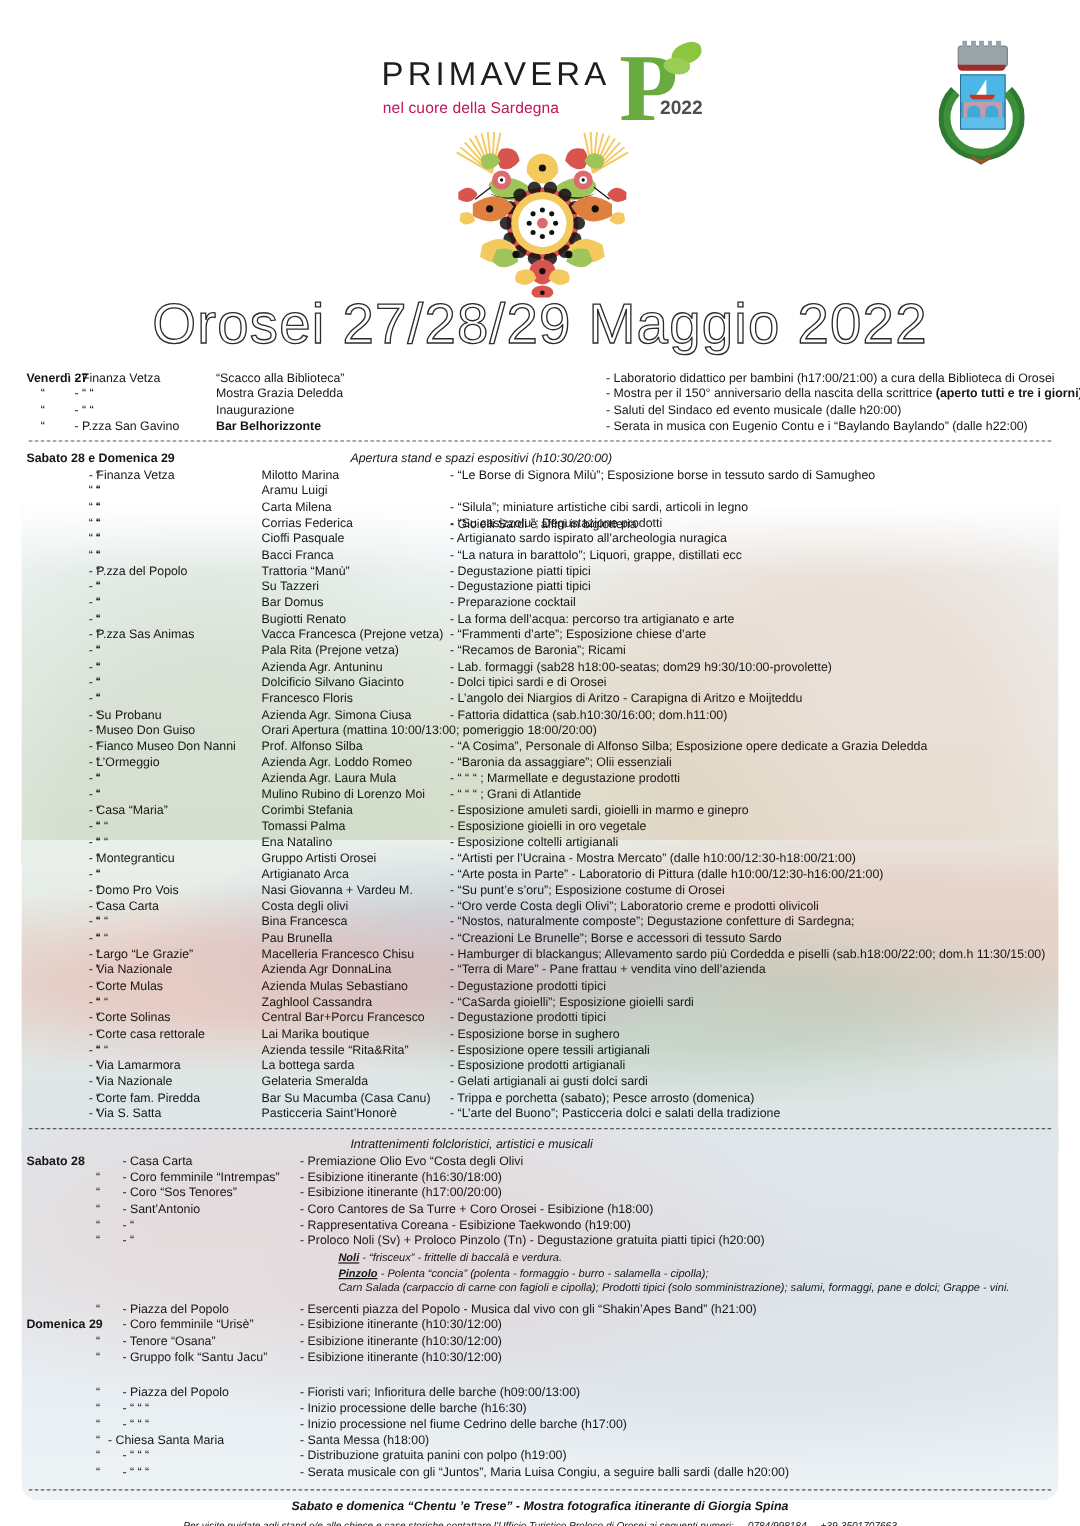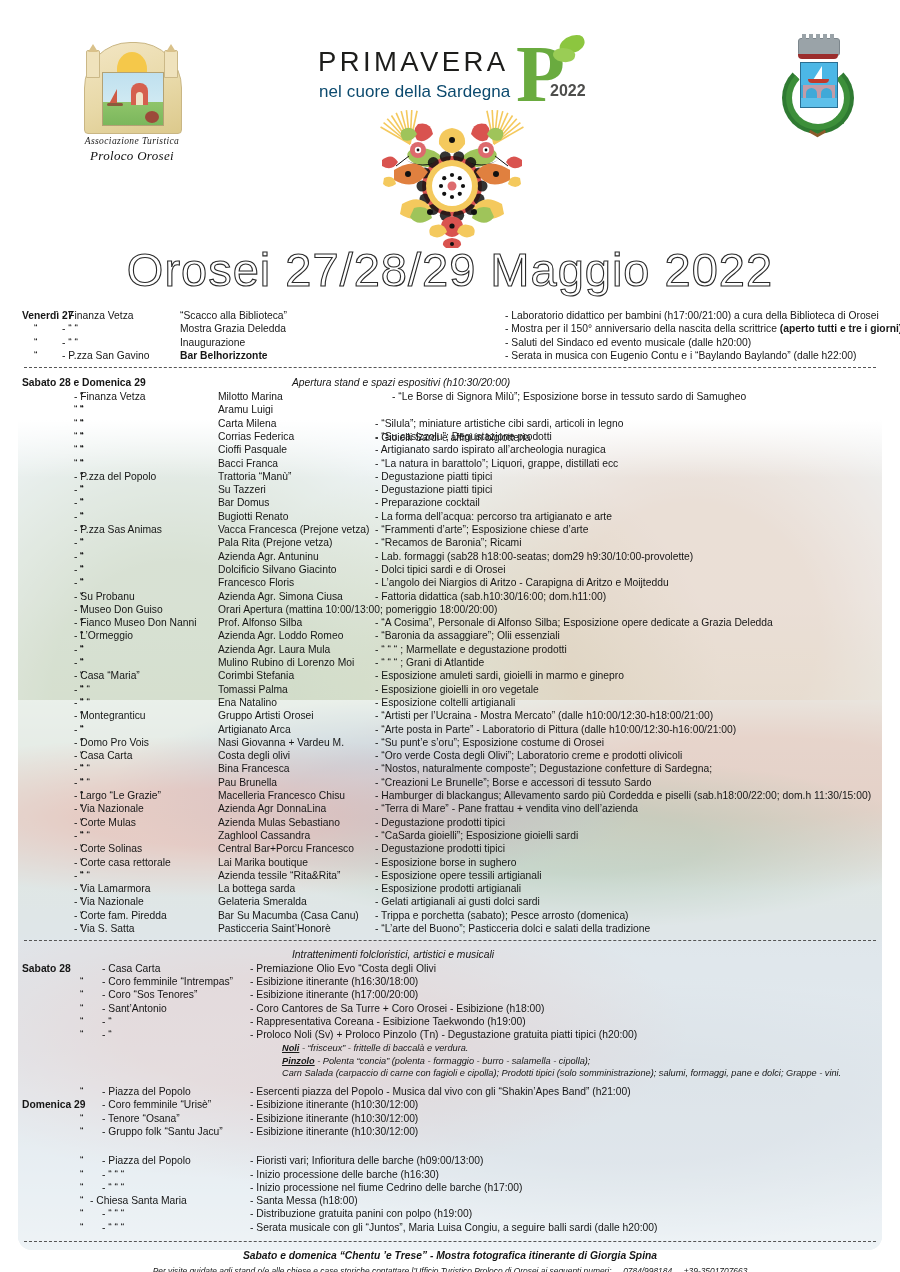--- a/index.html
+++ b/index.html
@@ -33,21 +33,21 @@
       border-left:8px solid transparent;border-bottom:15px solid #cf5b46;}
   .pl-boat2{position:absolute;left:4px;top:30px;width:16px;height:3px;background:#8b5a3c;border-radius:2px;}
   .pl-bush{position:absolute;right:4px;bottom:2px;width:14px;height:12px;background:#9c4a3a;border-radius:50%;}
   .pl-cap1{position:absolute;left:0;top:96px;width:120px;text-align:center;
       font-family:"Liberation Serif",serif;font-style:italic;font-size:9.5px;color:#222;letter-spacing:.4px;}
   .pl-cap2{position:absolute;left:0;top:108px;width:120px;text-align:center;
       font-family:"Liberation Serif",serif;font-style:italic;font-size:13px;color:#111;letter-spacing:.3px;}
 
   .logo-primavera{position:absolute;left:318px;top:38px;width:280px;height:66px;}
   .pv-word{position:absolute;left:0;top:8px;font-size:27.5px;letter-spacing:3.4px;color:#1d1d1b;font-weight:400;}
-  .pv-sub{position:absolute;left:1px;top:44px;font-size:17px;letter-spacing:.1px;color:#0c4a6e;}
+  .pv-sub{position:absolute;left:1px;top:44px;font-size:13px;letter-spacing:.1px;color:#be185d;}
   .pv-P{position:absolute;left:198px;top:-4px;font-size:80px;line-height:80px;color:#6aab3f;font-weight:700;
       font-family:"Liberation Serif",serif;}
   .pv-year{position:absolute;left:232px;top:44px;font-size:16px;font-weight:700;color:#4e4e4c;}
   .pv-fly{position:absolute;left:233px;top:-2px;width:42px;height:34px;}
   .pv-fly b{position:absolute;background:#8cc63f;border-radius:60% 40% 55% 45%;display:block;}
   .pv-fly b.w1{left:8px;top:0;width:26px;height:17px;transform:rotate(-16deg);background:#8cc63f;}
   .pv-fly b.w2{left:2px;top:12px;width:22px;height:14px;transform:rotate(12deg);background:#9acd55;}
 
   .logo-comune{position:absolute;left:776px;top:38px;width:84px;height:104px;}
   .cm-crown{position:absolute;left:22px;top:0;width:40px;height:16px;background:#9aa3a8;border-radius:3px;
@@ -125,36 +125,20 @@
 
   .ditto{letter-spacing:0;}
 </style>
 </head>
 <body>
 
 <div class="poster">
 
   <div class="header">
 
-    <div class="logo-proloco">
-      <div class="pl-frame">
-        <div class="pl-arch"></div>
-        <div class="pl-tower l"></div>
-        <div class="pl-tower r"></div>
-        <div class="pl-sun"></div>
-        <div class="pl-pic">
-          <div class="pl-church"></div>
-          <div class="pl-boat"></div>
-          <div class="pl-boat2"></div>
-          <div class="pl-bush"></div>
-        </div>
-      </div>
-      <div class="pl-cap1">Associazione Turistica</div>
-      <div class="pl-cap2">Proloco Orosei</div>
-    </div>
 
     <div class="logo-primavera">
       <div class="pv-word">PRIMAVERA</div>
       <div class="pv-sub">nel cuore della Sardegna</div>
       <div class="pv-P">P</div>
       <div class="pv-fly">
           <b class="w1"></b>
           <b class="w2"></b>
         </div>
       <div class="pv-year">2022</div>
@@ -292,21 +276,21 @@
         <div class="line " style="left: 34px; top: 43.9px;">“</div>
         <div class="line " style="left: 62px; top: 43.9px;">- P.zza San Gavino</div>
         <div class="line " style="left: 180px; top: 43.9px; font-weight: bold;">Bar Belhorizzonte</div>
         <div class="line " style="left: 505px; top: 43.9px;"><span>- Serata in musica con Eugenio Contu e i “Baylando Baylando” (dalle h22:00)</span></div>
         <div class="hr-dash" style="top: 61.2px;"></div>
         <div class="line b" style="left: 22px; top: 71.2px;">Sabato 28 e Domenica 29</div>
         <div class="line i" style="left: 292px; top: 71.2px;">Apertura stand e spazi espositivi (h10:30/20:00)</div>
         <div class="line ditto" style="left: 80px; top: 85px;">“</div>
         <div class="line " style="left: 74px; top: 85px;">- Finanza Vetza</div>
         <div class="line " style="left: 218px; top: 85px;">Milotto Marina</div>
-        <div class="line " style="left: 375px; top: 85px; margin-left: 17px;">- “Le Borse di Signora Milù”; Esposizione borse in tessuto sardo di Samugheo</div>
+        <div class="line " style="left: 375px; top: 85px;">- “Le Borse di Signora Milù”; Esposizione borse in tessuto sardo di Samugheo</div>
         <div class="line ditto" style="left: 80px; top: 98.3px;">“</div>
         <div class="line " style="left: 74px; top: 98.3px;">“            “</div>
         <div class="line " style="left: 218px; top: 98.3px;">Aramu Luigi</div>
         <div class="line " style="left: 375px; top: 98.3px; margin-top: 28px;">- Gioielli Sardi e affini in bigiotteria</div>
         <div class="line ditto" style="left: 80px; top: 111.6px;">“</div>
         <div class="line " style="left: 74px; top: 111.6px;">“            “</div>
         <div class="line " style="left: 218px; top: 111.6px;">Carta Milena</div>
         <div class="line " style="left: 375px; top: 111.6px;">- “Silula”; miniature artistiche cibi sardi, articoli in legno</div>
         <div class="line ditto" style="left: 80px; top: 124.9px;">“</div>
         <div class="line " style="left: 74px; top: 124.9px;">“            “</div>

